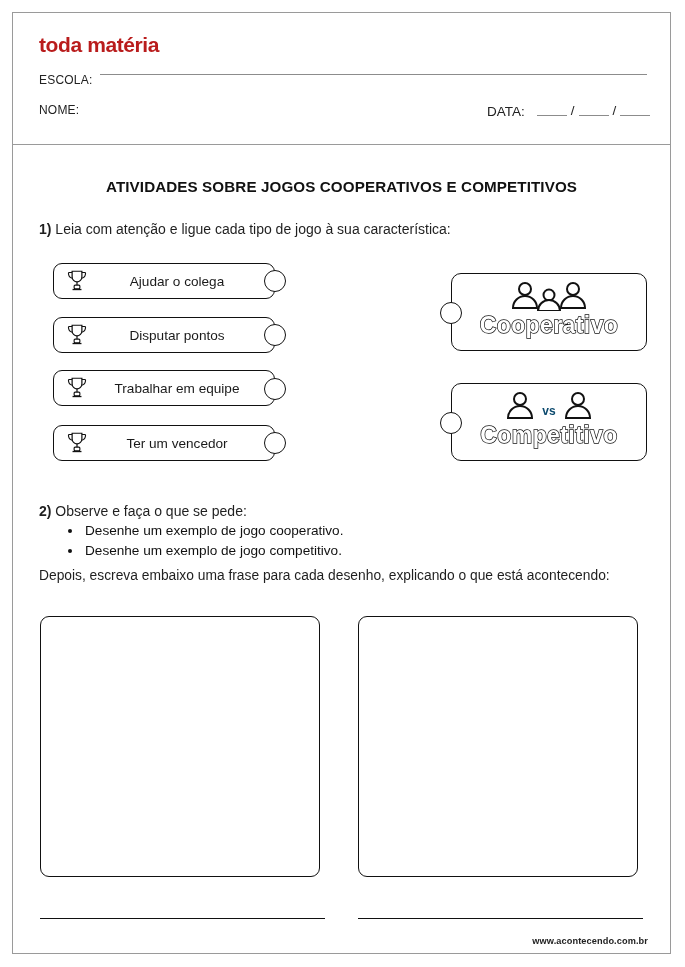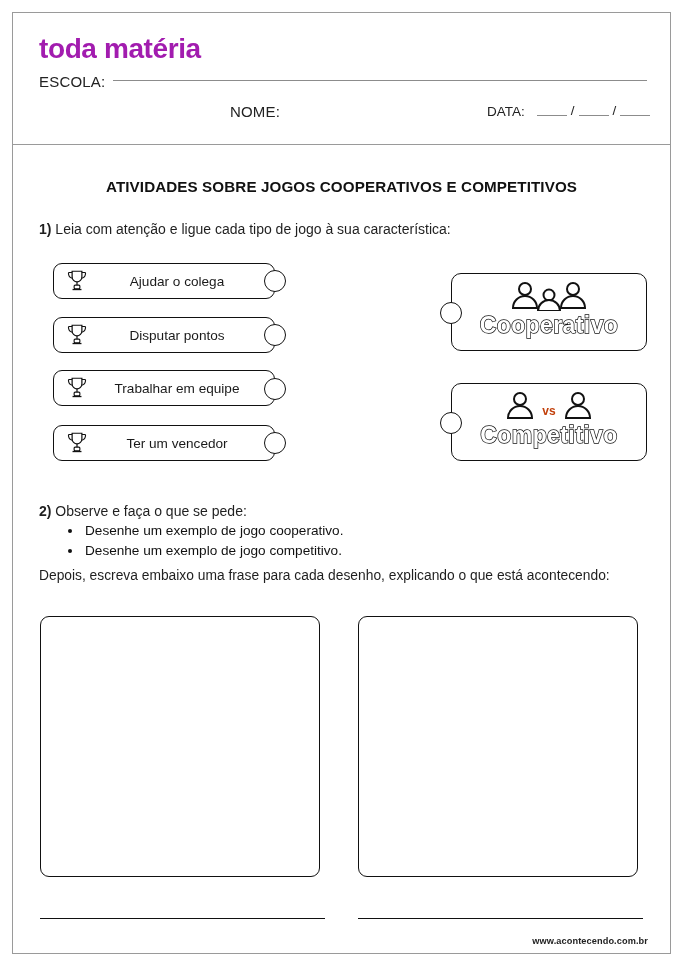--- a/index.html
+++ b/index.html
@@ -33,30 +33,30 @@
     top: 0;
     width: 100%;
     height: 132px;
     border-bottom: 1px solid #9a9a9a;
     box-sizing: border-box;
   }
   .brand {
     position: absolute;
     left: 26px;
     top: 20px;
-    font-size: 28px;
+    font-size: 21px;
     font-weight: bold;
     letter-spacing: -0.4px;
-    color: #a21caf;
+    color: #b91c1c;
   }
   .field-row {
     position: absolute;
     display: flex;
-    align-items: center;
-    font-size: 15px;
+    align-items: flex-start;
+    font-size: 12px;
     letter-spacing: 0.2px;
     color: #222;
   }
   .field-escola { left: 26px; top: 60px; width: 608px; }
   .field-nome   { left: 26px; top: 90px; width: 440px; flex-direction: column; }
   .field-label { white-space: nowrap; padding-right: 8px; }
   .rule {
     flex: 1;
     border-bottom: 1px solid #8c8c8c;
     height: 1px;
@@ -196,21 +196,21 @@
     color: #ffffff;
     -webkit-text-stroke: 1.4px #111;
     paint-order: stroke fill;
   }
   .dot-coop { left: 401px; top: 49px; }
   .dot-comp { left: 401px; top: 159px; }
 
   .vs-text {
     font-size: 12px;
     font-weight: bold;
-    color: #c2410c;
+    color: #0c4a6e;
     padding: 0 5px 3px 5px;
     align-self: flex-end;
   }
 
   
   .q2 {
     position: absolute;
     left: 26px;
     top: 482px;
     font-size: 14px;

